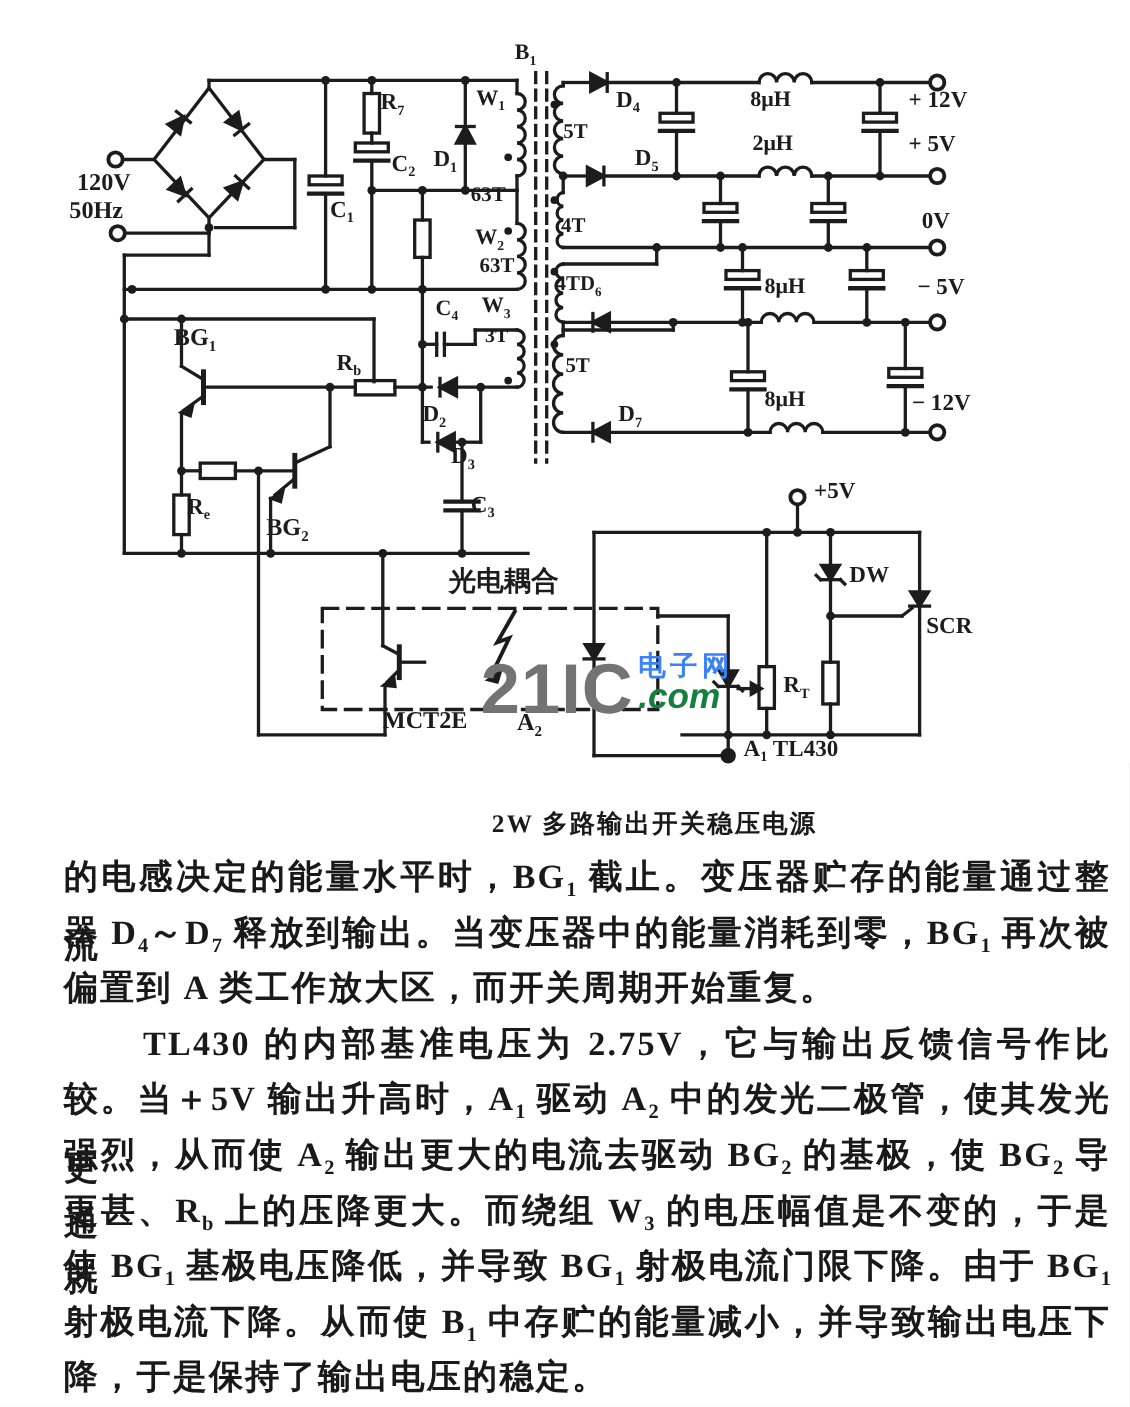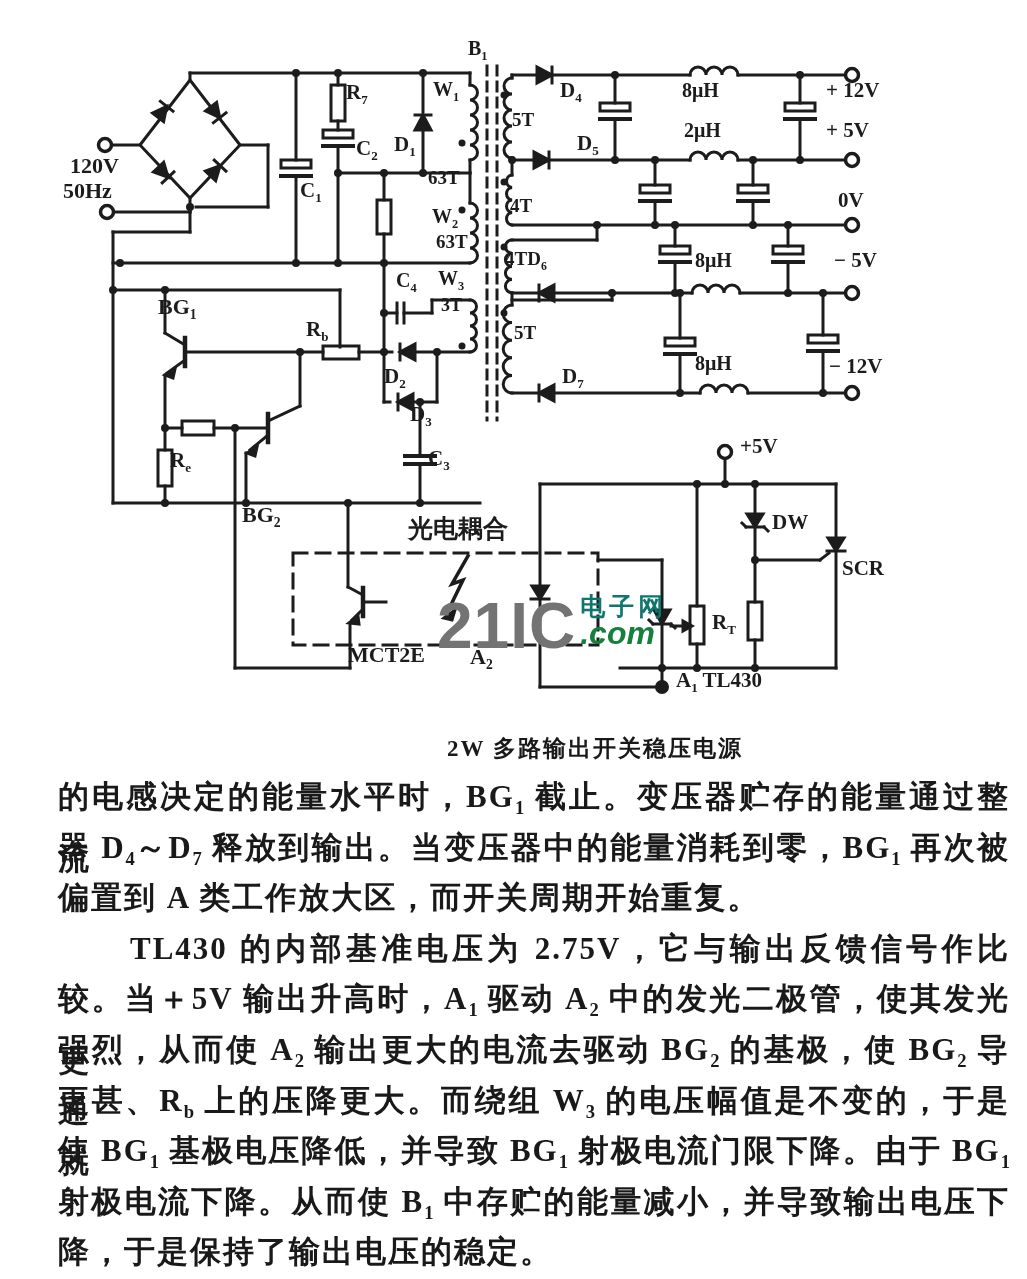--- a/index.html
+++ b/index.html
@@ -9,21 +9,21 @@
   #labels{position:absolute;left:0;top:0;width:1027px;height:722px;pointer-events:none;}
   .lab{position:absolute;font-weight:bold;white-space:nowrap;line-height:1;color:#1c1c1c;}
   .lab sub{font-size:62%;}
   #caption{position:absolute;left:380px;top:733px;width:430px;text-align:center;
            font-size:23px;font-weight:bold;letter-spacing:2px;}
   #watermark{position:absolute;left:437px;top:594px;display:flex;align-items:flex-start;
              pointer-events:none;z-index:5;}
   #wm-main{font-size:64px;font-weight:bold;color:#737373;letter-spacing:1px;line-height:1;
            font-family:"Liberation Sans",sans-serif;}
   #wm-side{margin-left:4px;display:flex;flex-direction:column;line-height:1;}
-  #wm-cn{font-size:25px;font-weight:bold;color:#0f766e;letter-spacing:4px;}
+  #wm-cn{font-size:25px;font-weight:bold;color:#3b82f6;letter-spacing:4px;}
   #wm-com{font-size:32px;font-weight:bold;font-style:italic;color:#15803d;margin-top:-2px;
           font-family:"Liberation Sans",sans-serif;}
   #bodytext{position:absolute;left:58px;top:772px;width:952px;font-size:31px;
             font-weight:bold;letter-spacing:2px;}
   .bline{height:50.6px;line-height:50.6px;white-space:nowrap;}
   .bline.j{white-space:normal;text-align:justify;text-align-last:justify;}
   .bline.ind{padding-left:72px;}
   .bline sub{font-size:60%;letter-spacing:0;}
   svg *{vector-effect:none;}
 </style>
@@ -349,21 +349,21 @@
       <div class="lab" style="left: 436px; top: 232px; font-size: 19px;">63T</div>
       <div class="lab" style="left: 468px; top: 38px; font-size: 20px;">B<sub>1</sub></div>
       <div class="lab" style="left: 396px; top: 270px; font-size: 20px;">C<sub>4</sub></div>
       <div class="lab" style="left: 438px; top: 268px; font-size: 20px;">W<sub>3</sub></div>
       <div class="lab" style="left: 441px; top: 296px; font-size: 18px;">3T</div>
       <div class="lab" style="left: 158px; top: 296px; font-size: 22px;">BG<sub>1</sub></div>
       <div class="lab" style="left: 306px; top: 319px; font-size: 21px;">R<sub>b</sub></div>
       <div class="lab" style="left: 384px; top: 366px; font-size: 21px;">D<sub>2</sub></div>
       <div class="lab" style="left: 410px; top: 404px; font-size: 21px;">D<sub>3</sub></div>
       <div class="lab" style="left: 170px; top: 450px; font-size: 21px;">R<sub>e</sub></div>
-      <div class="lab" style="left: 242px; top: 468px; font-size: 22px; margin-top: 36px;">BG<sub>2</sub></div>
+      <div class="lab" style="left: 242px; top: 468px; font-size: 22px;">BG<sub>2</sub></div>
       <div class="lab" style="left: 428px; top: 448px; font-size: 21px;">C<sub>3</sub></div>
       <div class="lab" style="left: 512px; top: 110px; font-size: 19px;">5T</div>
       <div class="lab" style="left: 560px; top: 80px; font-size: 21px;">D<sub>4</sub></div>
       <div class="lab" style="left: 554px; top: 133px; font-size: 21px; margin-left: 23px;">D<sub>5</sub></div>
       <div class="lab" style="left: 510px; top: 196px; font-size: 19px;">4T</div>
       <div class="lab" style="left: 505px; top: 249px; font-size: 19px;">4TD<sub>6</sub></div>
       <div class="lab" style="left: 514px; top: 323px; font-size: 19px;">5T</div>
       <div class="lab" style="left: 562px; top: 366px; font-size: 21px;">D<sub>7</sub></div>
       <div class="lab" style="left: 682px; top: 80px; font-size: 20px;">8μH</div>
       <div class="lab" style="left: 684px; top: 120px; font-size: 20px;">2μH</div>

